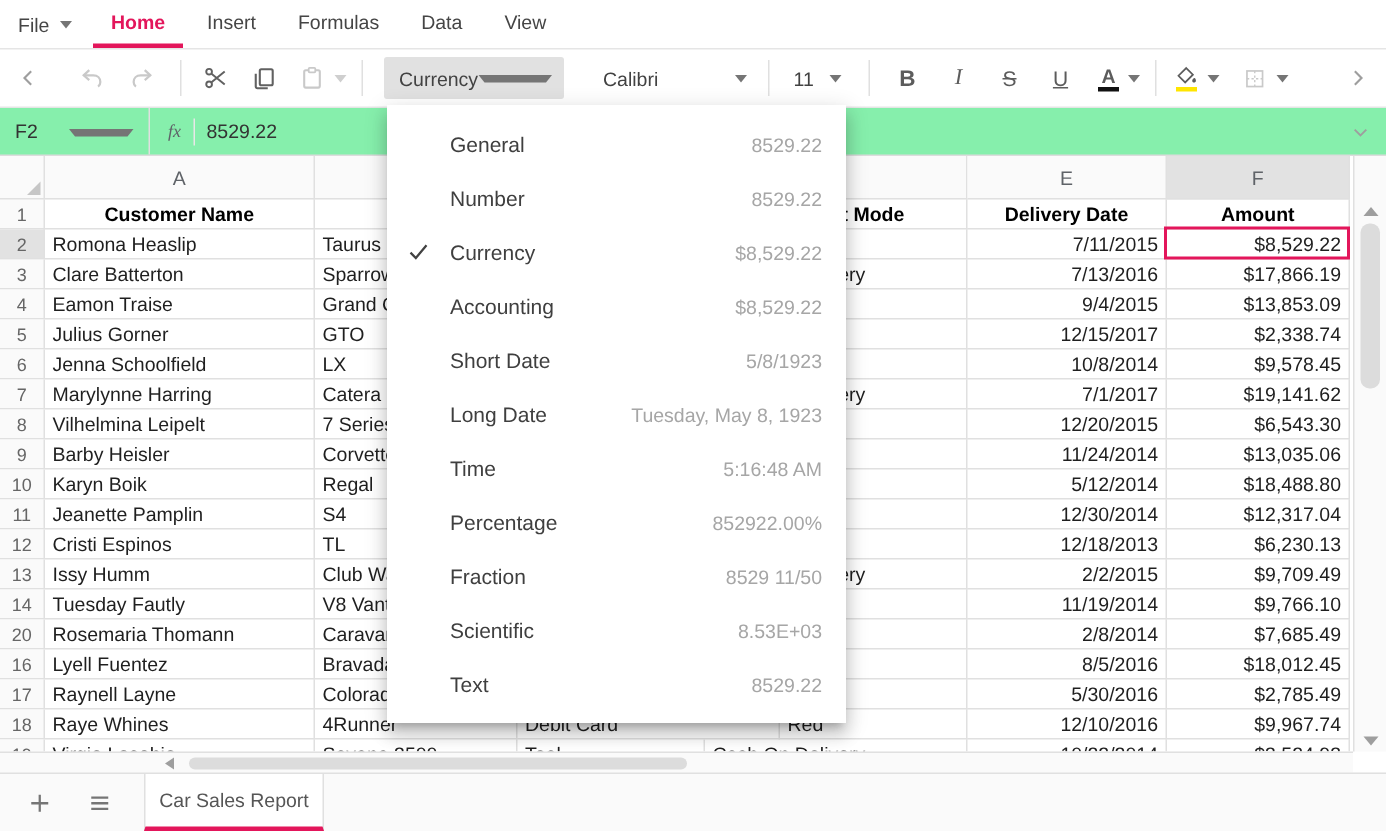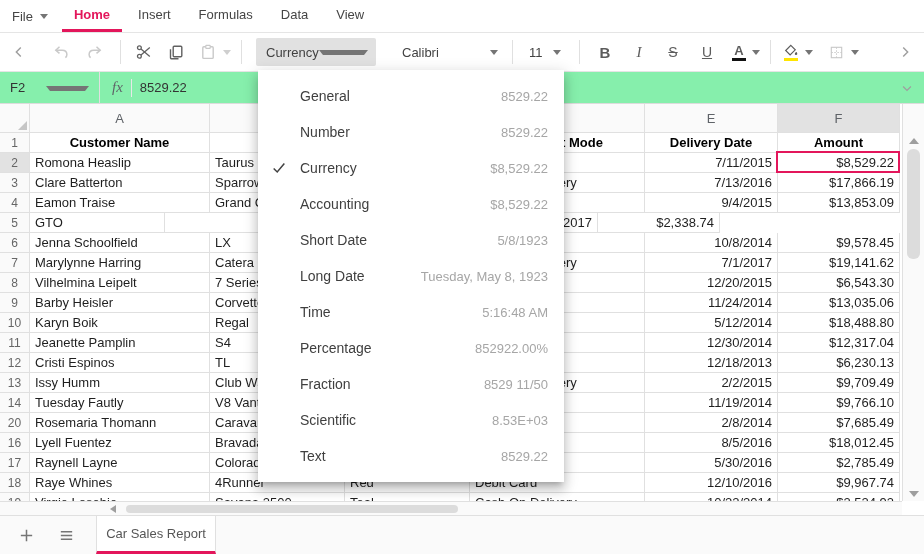--- a/index.html
+++ b/index.html
@@ -28,21 +28,21 @@
   .glyph-s { font-size:14px; text-decoration:line-through; color:#5c5c5c; }
   .glyph-u { font-size:14px; text-decoration:underline; color:#5c5c5c; }
   .color-stack { display:flex; flex-direction:column; align-items:center; line-height:1; }
   .color-stack .letter { font-size:13px; font-weight:bold; color:#5c5c5c; }
   .swatch { width:14px; height:3px; margin-top:1px; }
 
   
   .fbar { position:absolute; left:0; top:72px; width:100%; height:32px; background:#86efac; border-bottom:1px solid #dcdcdc; display:flex; align-items:center; }
   .namebox { width:100px; height:100%; display:flex; align-items:center; border-right:1px solid #e0e0e0; padding:0 10px; font-size:13px; color:#333; cursor:pointer; }
   .namebox span { flex:1; }
-  .fx { font-family:"Liberation Serif", serif; font-style:italic; font-size:15px; color:#5f6368; padding:0 8px 0 12px; }
+  .fx { font-family:"Liberation Serif", serif; font-style:italic; font-size:12px; color:#5f6368; padding:0 8px 0 12px; }
   .fdiv { width:1px; height:18px; background:#e8e8e8; }
   .fvalue { font-size:13px; color:#333; padding-left:8px; flex:1; }
   .fchev { color:#9e9e9e; padding-right:10px; cursor:pointer; }
 
   
   .grid { position:absolute; left:0; top:104px; width:902px; height:397px; overflow:hidden; background:#fff; }
   .hdr-row { display:flex; height:29px; }
   .corner { width:30px; background:#fafafa; border-right:1px solid #e0e0e0; border-bottom:1px solid #e0e0e0; position:relative; }
   .corner i { position:absolute; right:2px; bottom:2px; width:0; height:0; border-left:9px solid transparent; border-bottom:9px solid #c6c6c6; }
   .col-hdr { display:flex; align-items:center; justify-content:center; font-size:13px; color:#5f6368; background:#fafafa; border-right:1px solid #e0e0e0; border-bottom:1px solid #e0e0e0; cursor:pointer; }
@@ -264,20 +264,21 @@
         <div class="gutter">4</div>
         <div class="cell" style="width: 180px; text-align: left;">Eamon Traise</div>
         <div class="cell" style="width: 135px; text-align: left;">Grand Cherokee</div>
         <div class="cell" style="width: 125px; text-align: left;"></div>
         <div class="cell" style="width: 175px; text-align: left;">Net Banking</div>
         <div class="cell" style="width: 133px; text-align: right;">9/4/2015</div>
         <div class="cell" style="width: 122px; text-align: right;">$13,853.09</div>
       </div>
       <div class="g-row">
         <div class="gutter">5</div>
+        <div class="cell" style="width: 180px; text-align: left;">Julius Gorner</div>
         <div class="cell" style="width: 135px; text-align: left;">GTO</div>
         <div class="cell" style="width: 125px; text-align: left;"></div>
         <div class="cell" style="width: 175px; text-align: left;">Credit Card</div>
         <div class="cell" style="width: 133px; text-align: right;">12/15/2017</div>
         <div class="cell" style="width: 122px; text-align: right;">$2,338.74</div>
       </div>
       <div class="g-row">
         <div class="gutter">6</div>
         <div class="cell" style="width: 180px; text-align: left;">Jenna Schoolfield</div>
         <div class="cell" style="width: 135px; text-align: left;">LX</div>
@@ -382,22 +383,22 @@
         <div class="cell" style="width: 135px; text-align: left;">Colorado</div>
         <div class="cell" style="width: 125px; text-align: left;"></div>
         <div class="cell" style="width: 175px; text-align: left;">Credit Card</div>
         <div class="cell" style="width: 133px; text-align: right;">5/30/2016</div>
         <div class="cell" style="width: 122px; text-align: right;">$2,785.49</div>
       </div>
       <div class="g-row">
         <div class="gutter">18</div>
         <div class="cell" style="width: 180px; text-align: left;">Raye Whines</div>
         <div class="cell" style="width: 135px; text-align: left;">4Runner</div>
+        <div class="cell" style="width: 175px; text-align: left;">Debit Card</div>
         <div class="cell" style="width: 125px; text-align: left;">Red</div>
-        <div class="cell" style="width: 175px; text-align: left;">Debit Card</div>
         <div class="cell" style="width: 133px; text-align: right;">12/10/2016</div>
         <div class="cell" style="width: 122px; text-align: right;">$9,967.74</div>
       </div>
       <div class="g-row">
         <div class="gutter">19</div>
         <div class="cell" style="width: 180px; text-align: left;">Virgie Losebie</div>
         <div class="cell" style="width: 135px; text-align: left;">Savana 3500</div>
         <div class="cell" style="width: 125px; text-align: left;">Teal</div>
         <div class="cell" style="width: 175px; text-align: left;">Cash On Delivery</div>
         <div class="cell" style="width: 133px; text-align: right;">10/22/2014</div>

